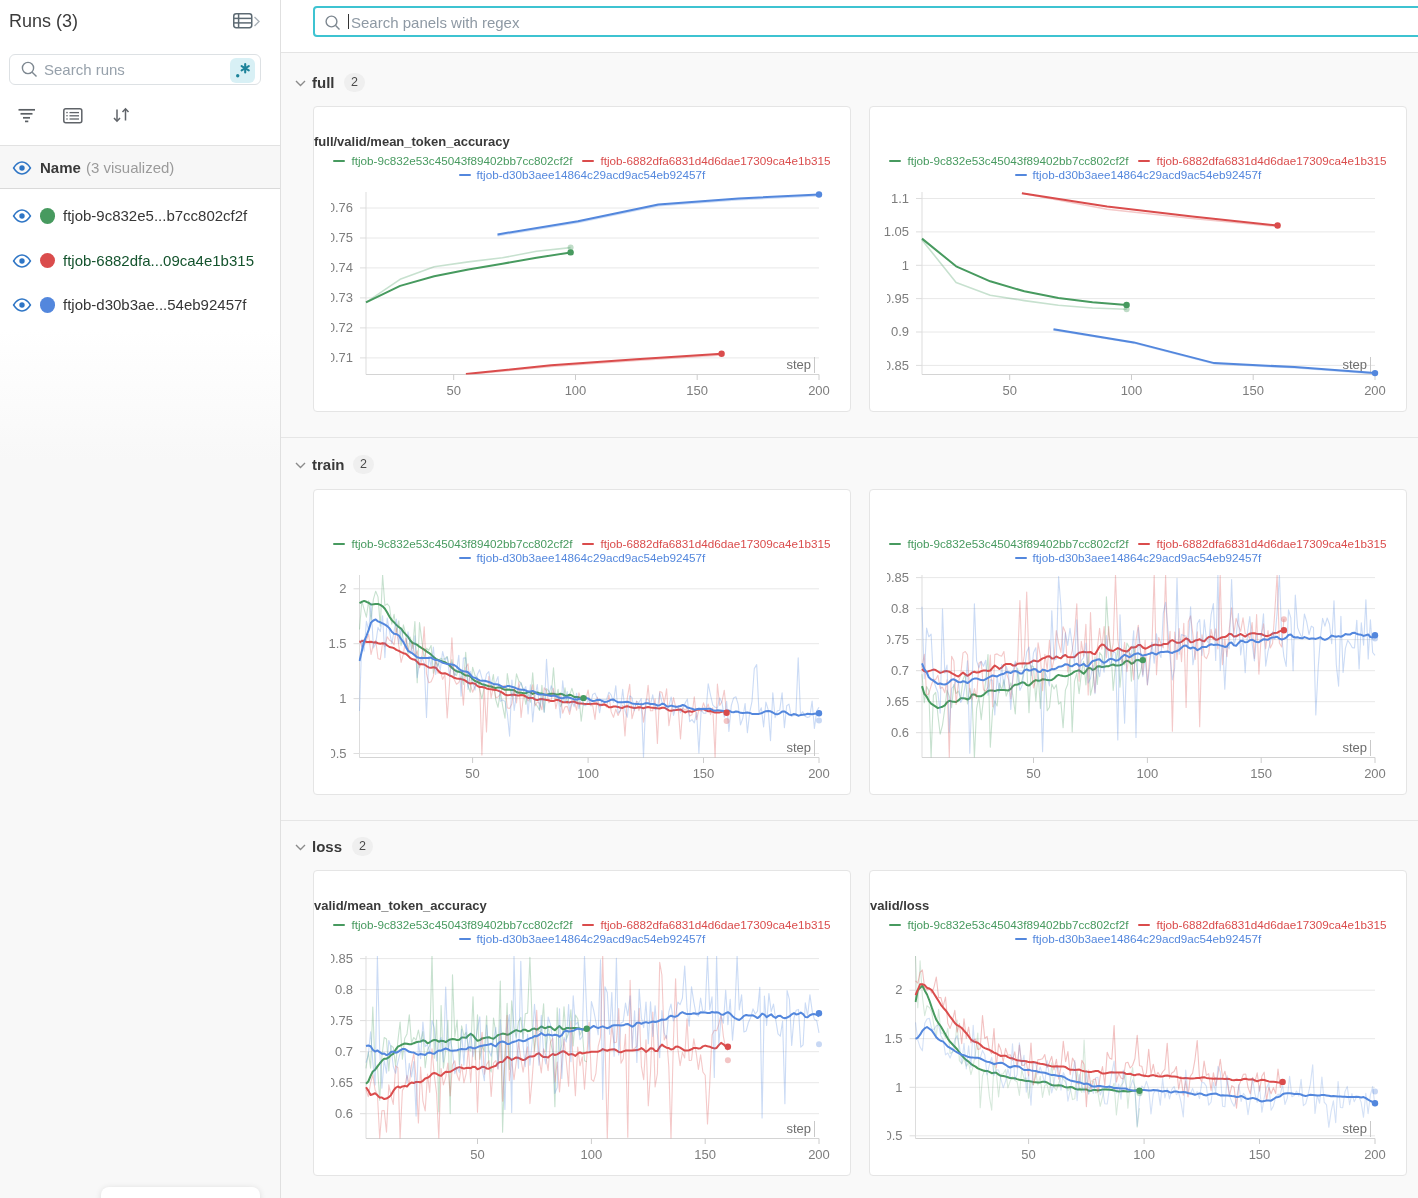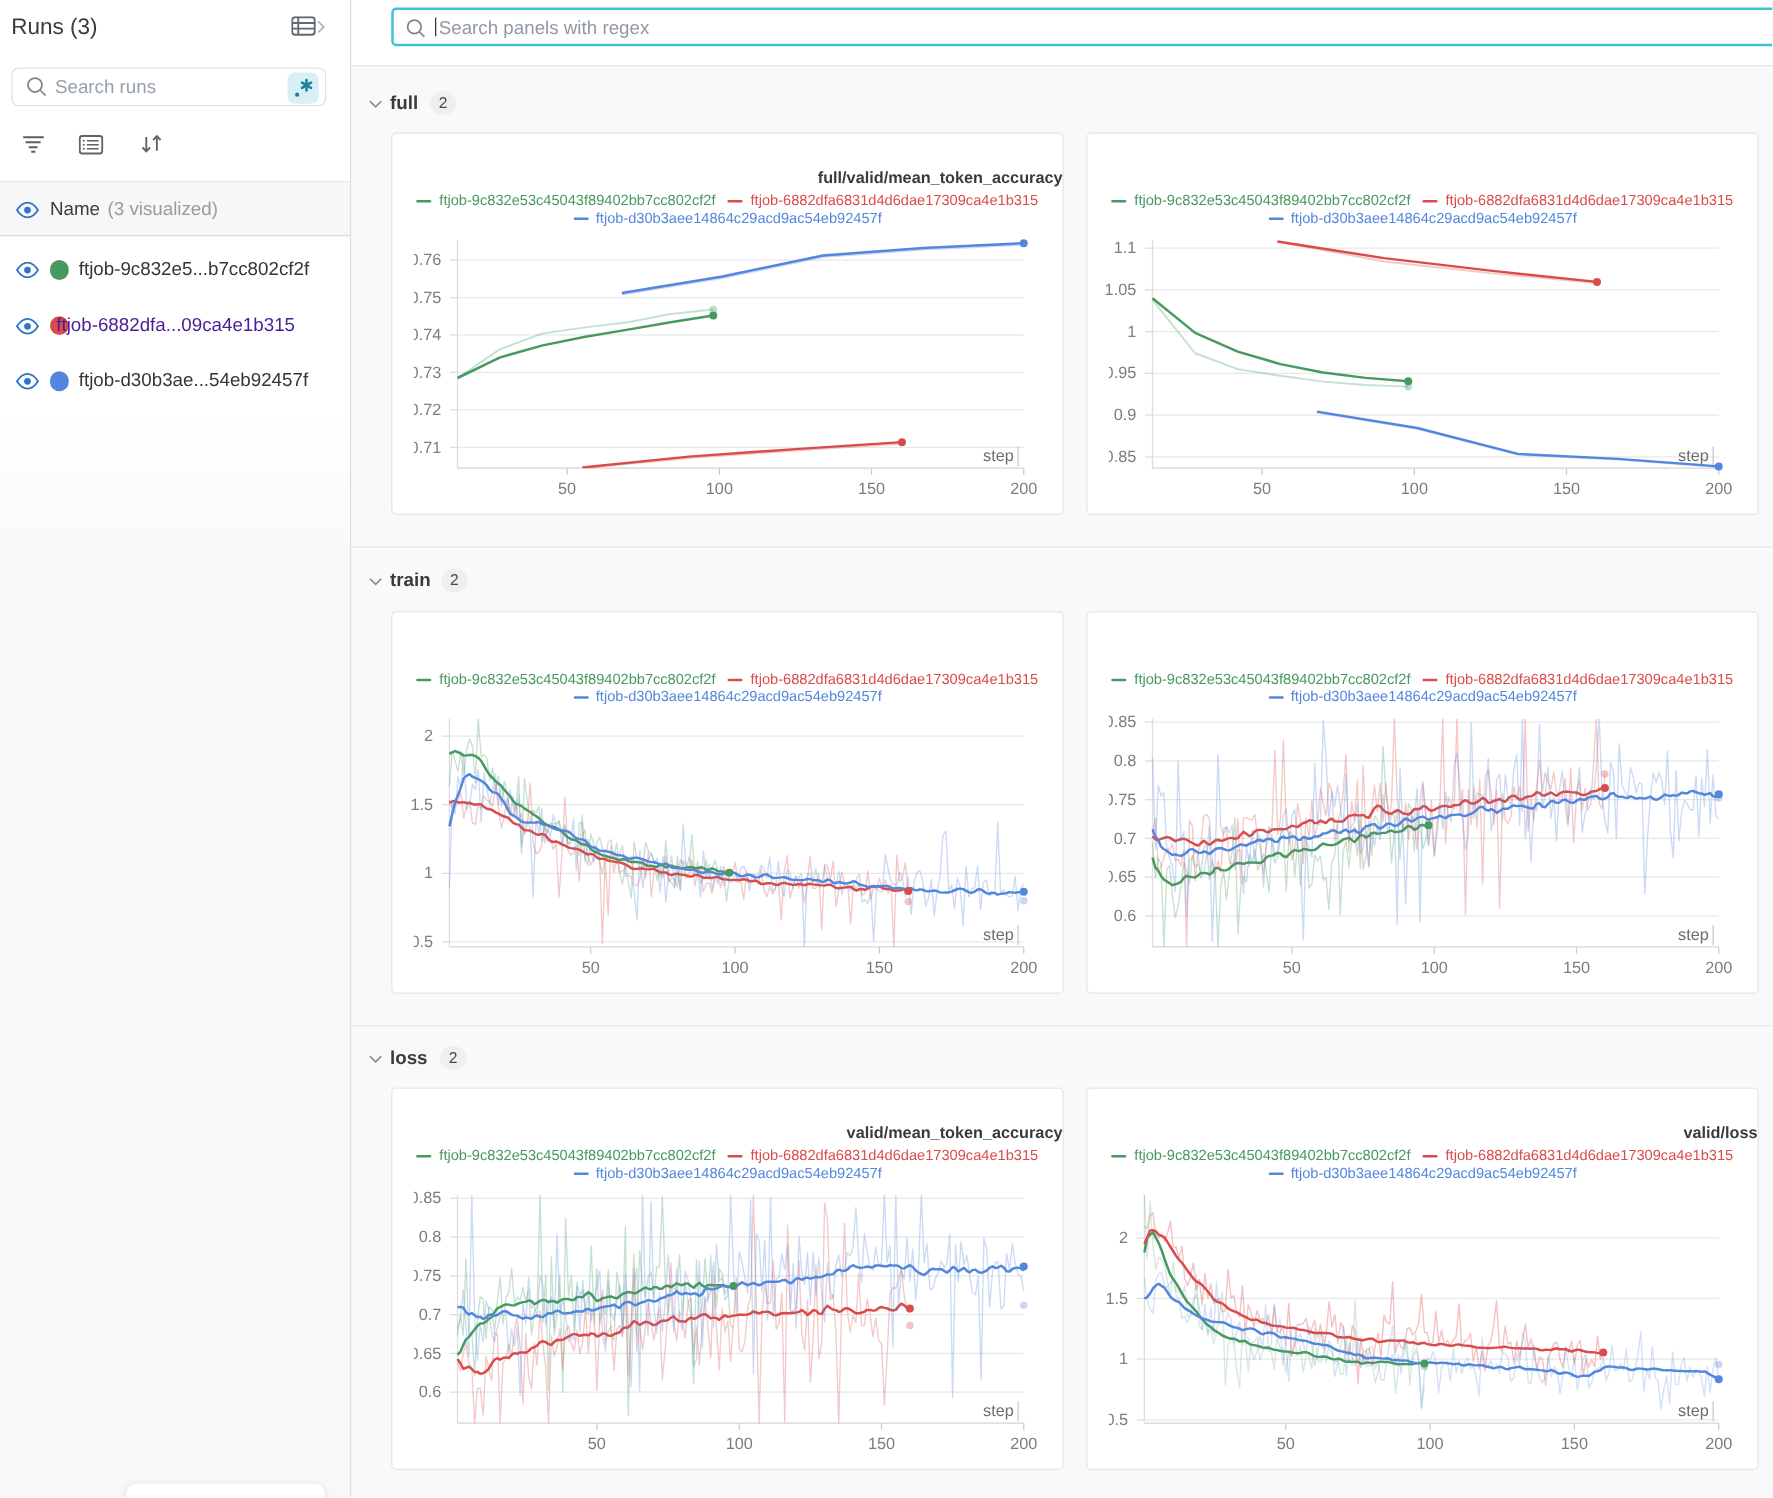--- a/index.html
+++ b/index.html
@@ -1,18 +1,18 @@
 <!DOCTYPE html>
 <html><head><meta charset="utf-8"><style>
 *{margin:0;padding:0;box-sizing:border-box}
 body{font-family:"Liberation Sans",sans-serif;background:#fff}
 #root{position:relative;width:1418px;height:1198px;overflow:hidden;background:#fff}
 .abs{position:absolute}
 .panel{position:absolute;width:538px;height:306px;background:#fff;border:1px solid #e5e5e5;border-radius:4px}
-.ptitle{position:absolute;top:27px;left:0;width:100%;text-align:right;font-size:13px;font-weight:bold;color:#3a3a3a}
+.ptitle{position:absolute;top:27px;left:0;width:100%;text-align:left;font-size:13px;font-weight:bold;color:#3a3a3a}
 .legend{position:absolute;top:47px;left:0;width:100%}
 .lrow{display:flex;justify-content:center;align-items:center;height:14px}
 .li{display:flex;align-items:center;margin:0 5px}
 .ld{display:inline-block;width:12px;height:2.6px;border-radius:1.3px;margin-right:6px}
 .lt{font-size:11.7px;line-height:14px}
 .shead-title{position:absolute;font-size:15px;font-weight:600;color:#3a3a3a}
 .badge{position:absolute;height:19px;line-height:19px;padding:0 7px;border-radius:10px;background:#efefef;color:#4a4a4a;font-size:12.5px}
 .hr{position:absolute;height:1px;background:#e6e6e6}
 svg text{font-family:"Liberation Sans",sans-serif}
 </style></head><body>
@@ -516,34 +516,34 @@
       <polyline points="2,12 5,15.2 8,12" fill="none" stroke="#5f6368" stroke-width="1.5"></polyline>
       <line x1="13.5" y1="14.5" x2="13.5" y2="3" stroke="#5f6368" stroke-width="1.5"></line>
       <polyline points="10.5,6 13.5,2.8 16.5,6" fill="none" stroke="#5f6368" stroke-width="1.5"></polyline>
     </svg>
 <div class="hr" style="left:0;top:145px;width:280px;background:#e2e2e2"></div>
 <div class="abs" style="left:0;top:146px;width:280px;height:43px;background:#f7f7f7;border-bottom:1px solid #dadada"></div>
 <svg width="20" height="14" style="position:absolute;left:12px;top:161px">
       <path d="M1.6,7 C4.4,2.6 7.2,1.1 10,1.1 C12.8,1.1 15.6,2.6 18.4,7 C15.6,11.4 12.8,12.9 10,12.9 C7.2,12.9 4.4,11.4 1.6,7 Z" fill="none" stroke="#2e75c5" stroke-width="1.5"></path>
       <circle cx="10" cy="7" r="2.7" fill="#2e75c5"></circle>
     </svg>
-<div class="abs" style="left:40px;top:159px;font-size:15px;font-weight:400;color:#3a3a3a">Name</div>
+<div class="abs" style="left:40px;top:159px;font-size:15px;font-weight:700;color:#3a3a3a">Name</div>
 <div class="abs" style="left:86px;top:159px;font-size:15px;color:#9b9b9b">(3 visualized)</div>
 <svg width="20" height="14" style="position:absolute;left:12px;top:209px">
       <path d="M1.6,7 C4.4,2.6 7.2,1.1 10,1.1 C12.8,1.1 15.6,2.6 18.4,7 C15.6,11.4 12.8,12.9 10,12.9 C7.2,12.9 4.4,11.4 1.6,7 Z" fill="none" stroke="#2e75c5" stroke-width="1.5"></path>
       <circle cx="10" cy="7" r="2.7" fill="#2e75c5"></circle>
     </svg>
 <div class="abs" style="left:40px;top:208.3px;width:15.4px;height:15.4px;border-radius:50%;background:#479A5F"></div>
 <div class="abs" style="left:63px;top:207px;font-size:15px;color:#363636">ftjob-9c832e5...b7cc802cf2f</div>
 <svg width="20" height="14" style="position:absolute;left:12px;top:253.5px">
       <path d="M1.6,7 C4.4,2.6 7.2,1.1 10,1.1 C12.8,1.1 15.6,2.6 18.4,7 C15.6,11.4 12.8,12.9 10,12.9 C7.2,12.9 4.4,11.4 1.6,7 Z" fill="none" stroke="#2e75c5" stroke-width="1.5"></path>
       <circle cx="10" cy="7" r="2.7" fill="#2e75c5"></circle>
     </svg>
 <div class="abs" style="left:40px;top:252.8px;width:15.4px;height:15.4px;border-radius:50%;background:#DA4C4C"></div>
-<div class="abs" style="left:45px;top:251.5px;font-size:15px;color:#4c1d95">ftjob-6882dfa...09ca4e1b315</div>
+<div class="abs" style="left:63px;top:251.5px;font-size:15px;color:#14532d">ftjob-6882dfa...09ca4e1b315</div>
 <svg width="20" height="14" style="position:absolute;left:12px;top:298px">
       <path d="M1.6,7 C4.4,2.6 7.2,1.1 10,1.1 C12.8,1.1 15.6,2.6 18.4,7 C15.6,11.4 12.8,12.9 10,12.9 C7.2,12.9 4.4,11.4 1.6,7 Z" fill="none" stroke="#2e75c5" stroke-width="1.5"></path>
       <circle cx="10" cy="7" r="2.7" fill="#2e75c5"></circle>
     </svg>
 <div class="abs" style="left:40px;top:297.3px;width:15.4px;height:15.4px;border-radius:50%;background:#5387DD"></div>
 <div class="abs" style="left:63px;top:296px;font-size:15px;color:#363636">ftjob-d30b3ae...54eb92457f</div>
 <div class="abs" style="left:101px;top:1187px;width:159px;height:24px;background:#fff;border-radius:8px;box-shadow:0 1px 6px rgba(0,0,0,0.12)"></div>
 <div class="abs" style="left:280px;top:0;width:1.3px;height:1198px;background:#e0e0e0"></div>
 </div>
 </body></html>

